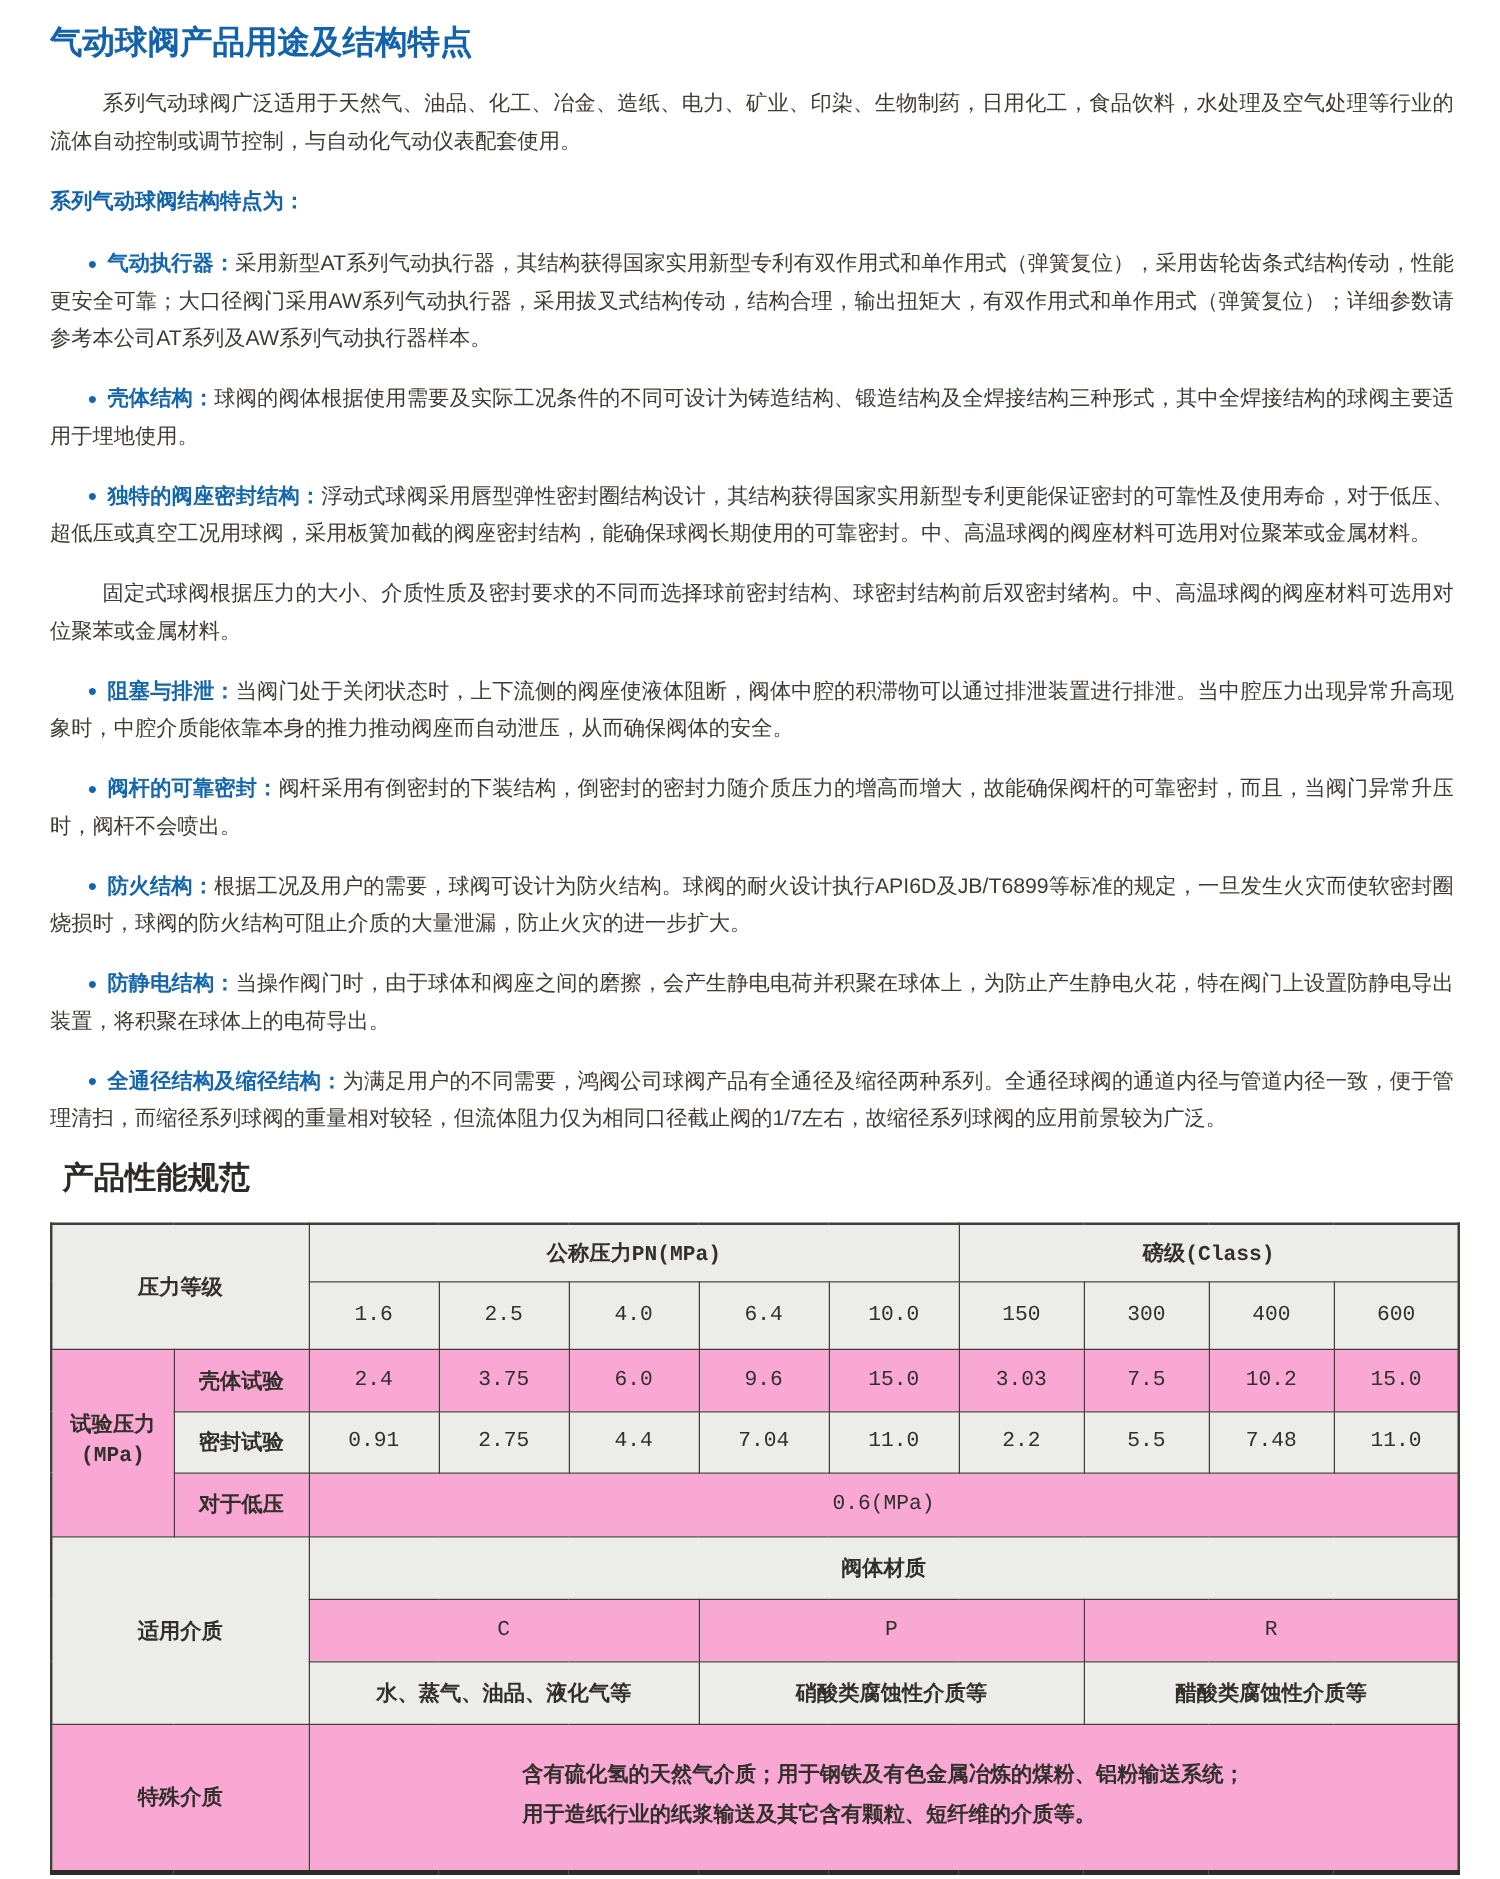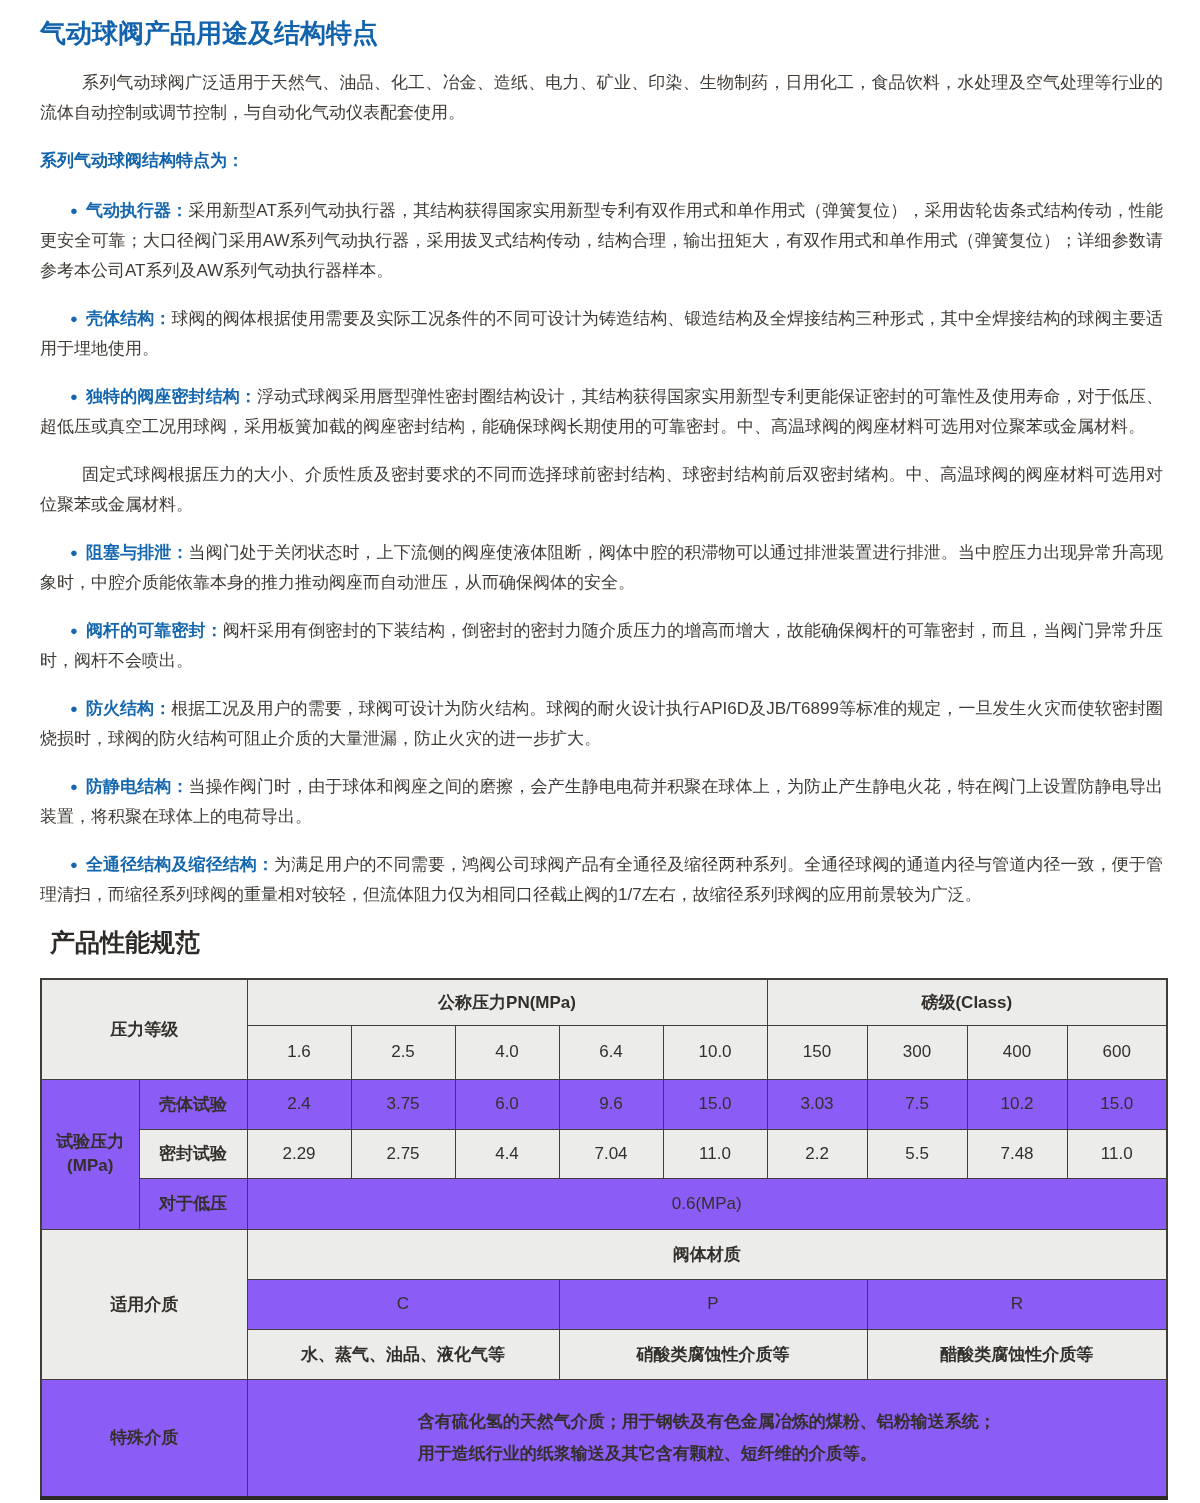--- a/index.html
+++ b/index.html
@@ -43,24 +43,25 @@
     table-layout:fixed;
     width:1126px;
     font-size:17px;
     color:#33302c;
     text-align:center;
   }
   table.spec-table td {
     border:1.5px solid #423d39;
     padding:0 4px;
     overflow:hidden;
+    font-family:Liberation Mono, monospace;
   }
   table.spec-table { border:2px solid #423d39; border-bottom:4px solid #2e2a27; }
   td.gray { background:#ececea; }
-  td.white { background:#8b5cf6; }
+  td.white { background:#f9a8d4; }
   td.lbl { font-weight:bold; }
   .two-line span { display:block; line-height:24px; }
   .special-text { display:inline-block; text-align:left; font-weight:bold; }
   .special-text span { display:block; line-height:32px; }
 </style>
 </head>
 <body>
 
 <div class="page">
 
@@ -132,21 +133,21 @@
       <td class="white">6.0</td>
       <td class="white">9.6</td>
       <td class="white">15.0</td>
       <td class="white">3.03</td>
       <td class="white">7.5</td>
       <td class="white">10.2</td>
       <td class="white">15.0</td>
     </tr>
     <tr style="height:49px">
       <td class="gray lbl">密封试验</td>
-      <td class="gray">2.29</td>
+      <td class="gray">0.91</td>
       <td class="gray">2.75</td>
       <td class="gray">4.4</td>
       <td class="gray">7.04</td>
       <td class="gray">11.0</td>
       <td class="gray">2.2</td>
       <td class="gray">5.5</td>
       <td class="gray">7.48</td>
       <td class="gray">11.0</td>
     </tr>
     <tr style="height:51px">

